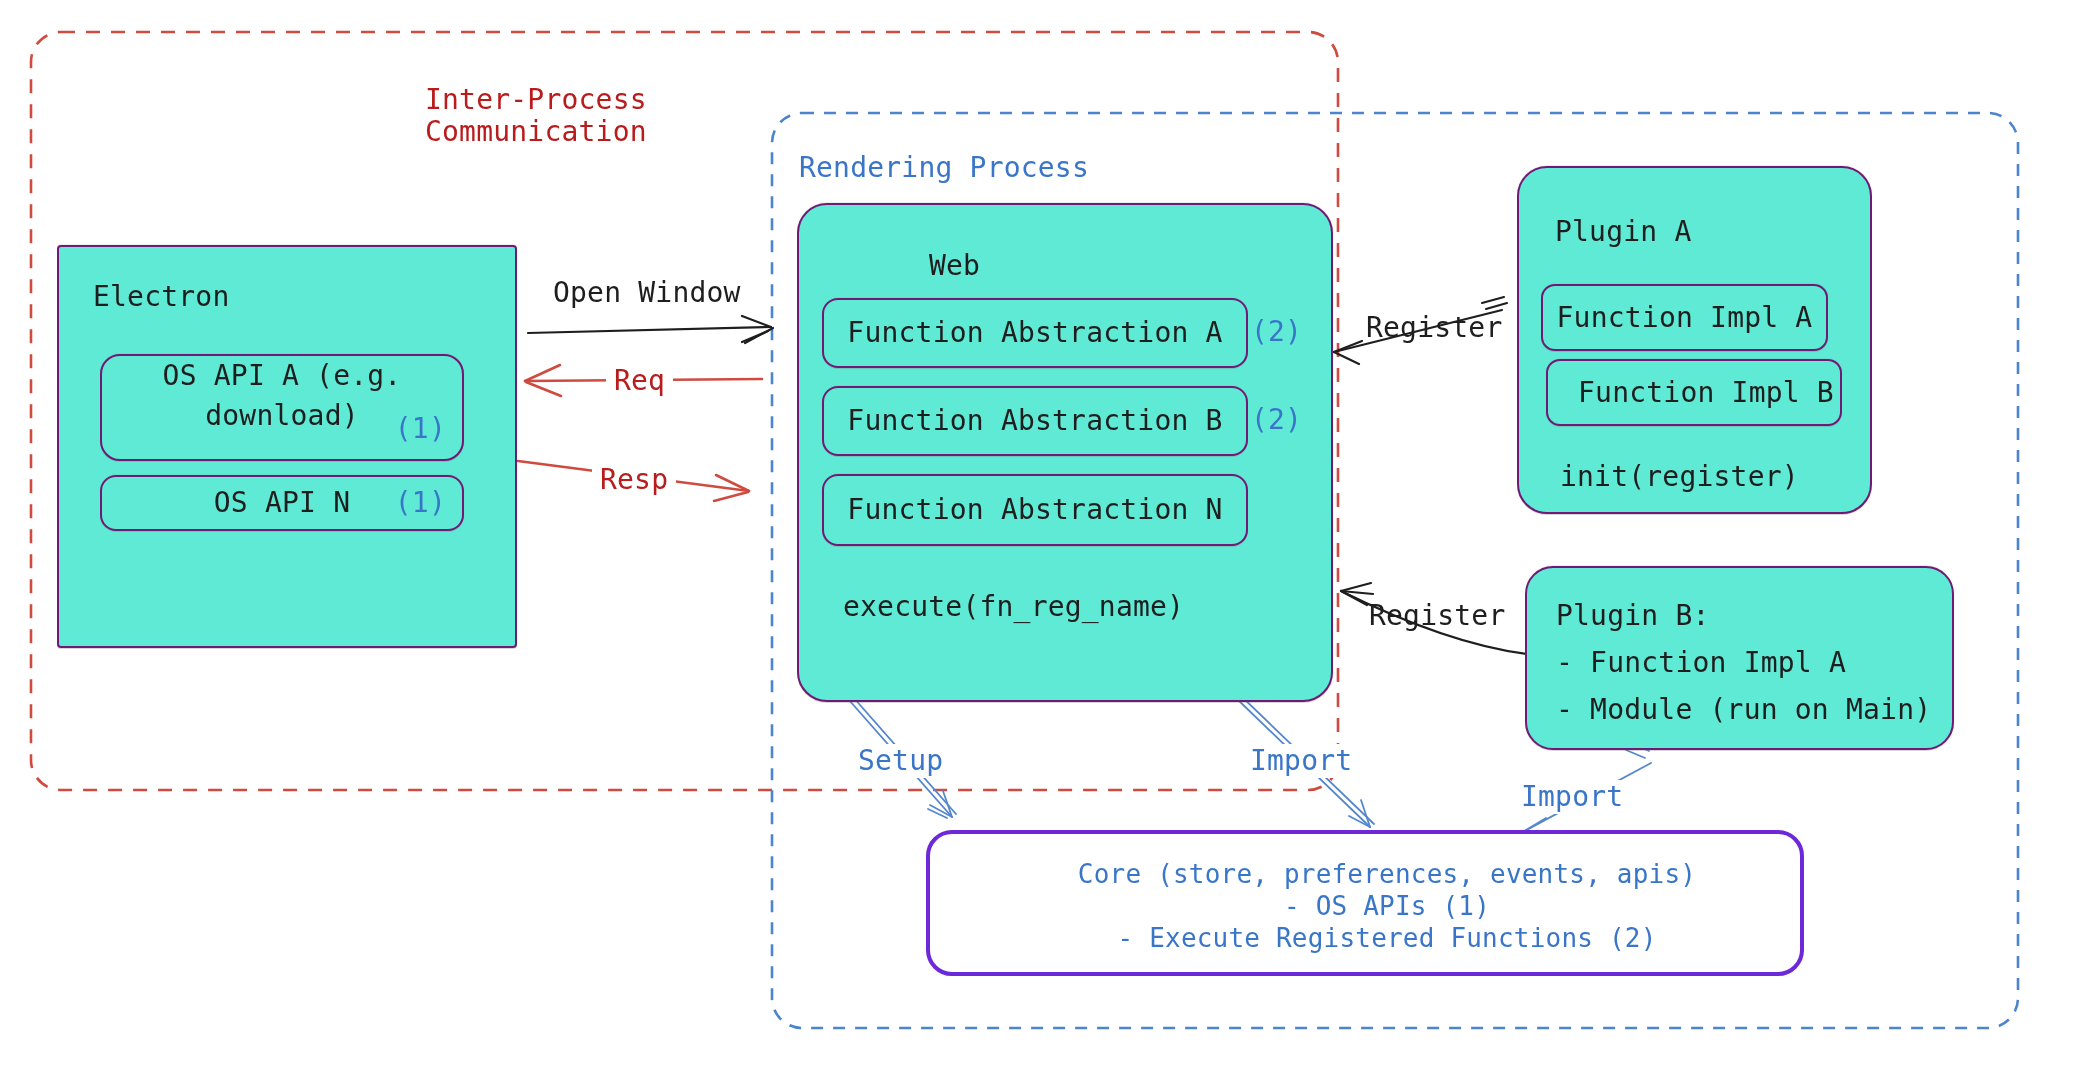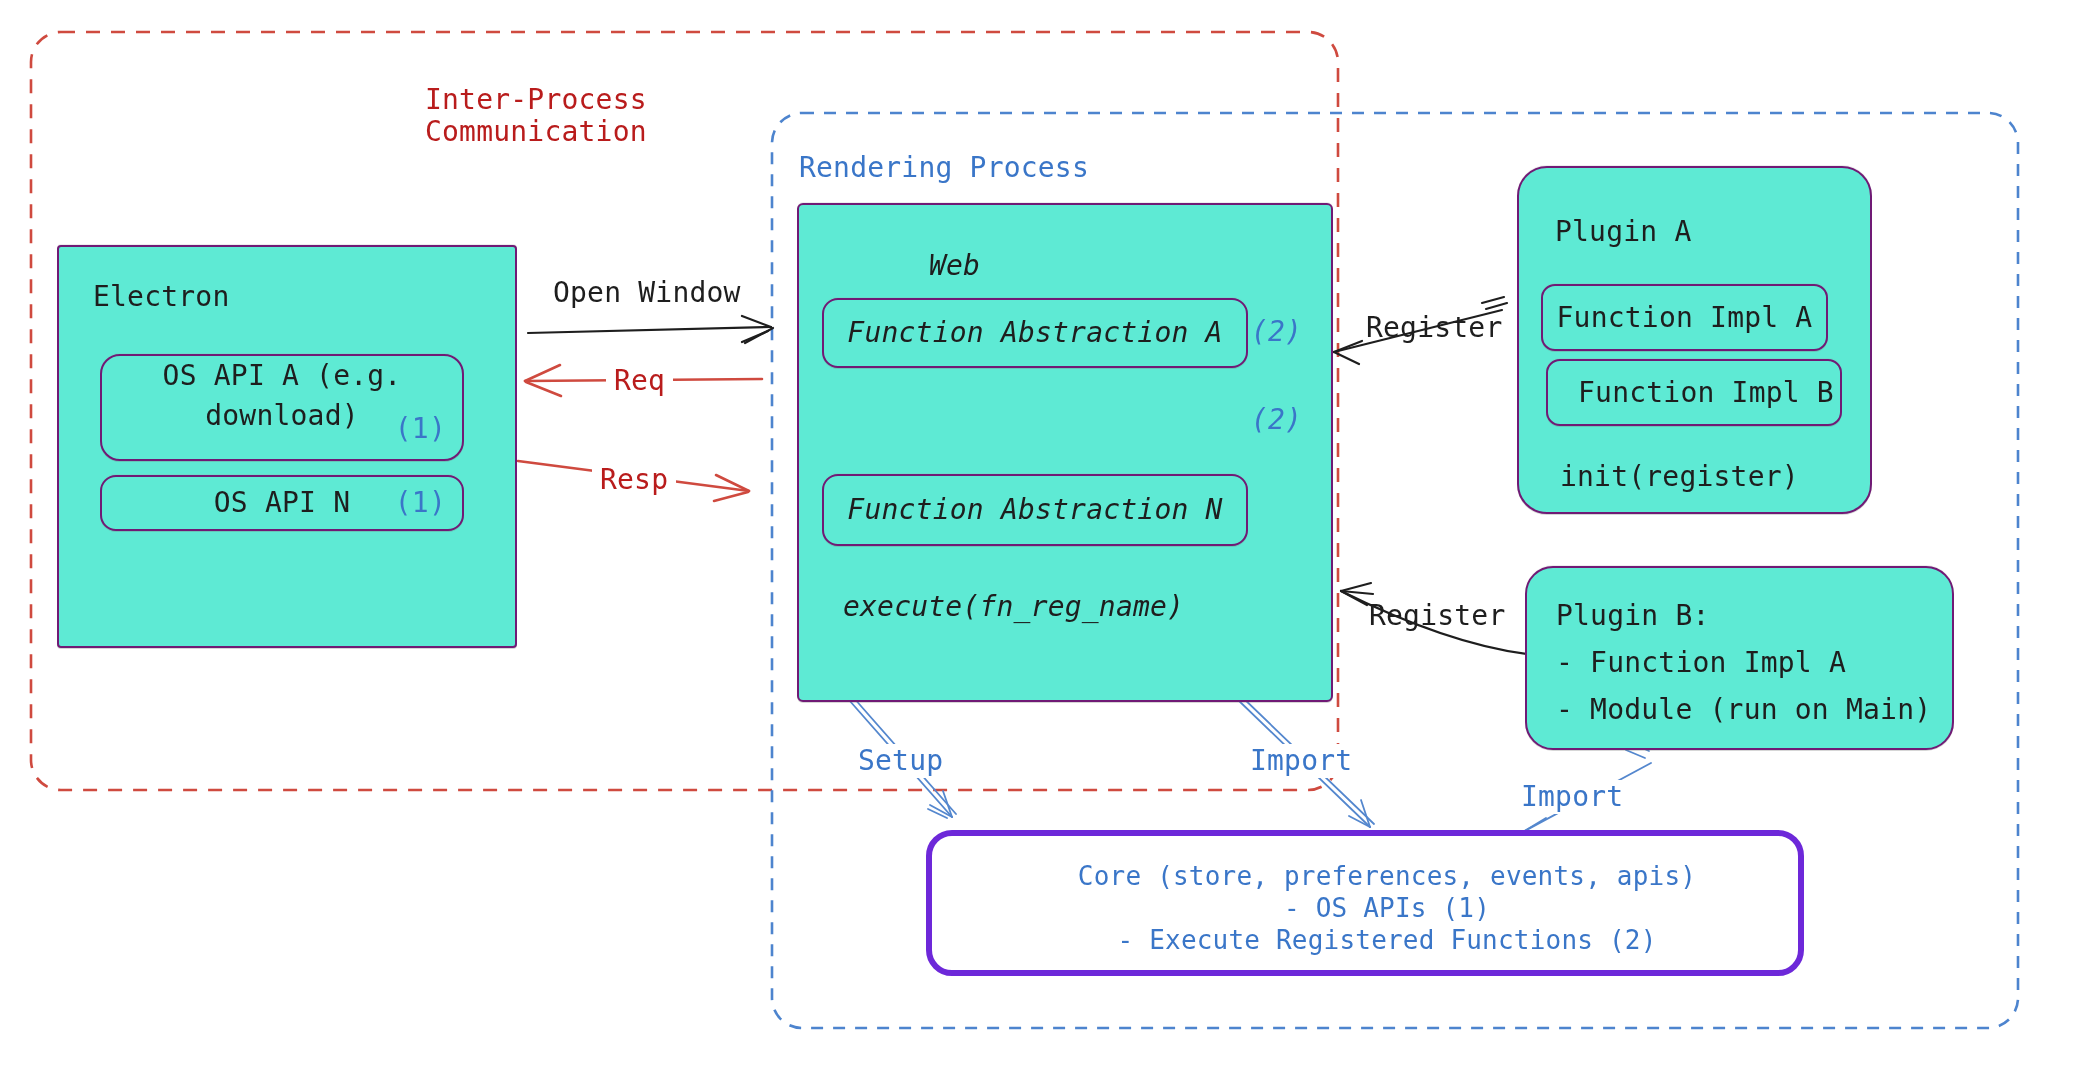--- a/index.html
+++ b/index.html
@@ -14,21 +14,21 @@
     position:absolute;background:#5eead4;border:2px solid #701a75;z-index:2;
     box-shadow:0 1px 0 rgba(120,120,120,.30), 0 -1px 0 rgba(160,160,160,.18);
   }
   .label{position:absolute;z-index:3;}
   .blue-text{color:#3a76c8;}
   .red-text{color:#b91c1c;}
   .on-line{background:#fff;padding:0 8px;}
   .centered{display:flex;align-items:center;justify-content:center;text-align:center;}
   .col-centered{display:flex;flex-direction:column;align-items:center;text-align:center;}
   .core-box{
-    position:absolute;background:#fff;border:6px solid #6d28d9;z-index:2;padding-left:44px;
+    position:absolute;background:#fff;border:4px solid #6d28d9;z-index:2;padding-left:44px;
   }
 </style>
 </head>
 <body>
 
 <div class="canvas">
 
   
   <svg class="layer" width="2074" height="1066" viewBox="0 0 2074 1066">
 
@@ -111,26 +111,27 @@
       <span class="abs blue-text" style="right:16px;bottom:10px;">(1)</span>
     </div>
 
     <div class="box centered" style="left:41px;top:228px;width:360px;height:52px;border-radius:16px;">
       <span>OS API N</span>
       <span class="abs blue-text" style="right:16px;top:9px;">(1)</span>
     </div>
   </div>
 
   
-  <div class="box" style="left:797px;top:203px;width:532px;height:495px;border-radius:6px;font-style:italic;">
+  <div class="box" style="left:797px;top:203px;width:532px;height:495px;border-radius:30px;">
     <div class="abs" style="left:130px;top:44px;">Web</div>
 
     <div class="box centered" style="left:23px;top:93px;width:422px;height:66px;border-radius:16px;">Function Abstraction A</div>
     <span class="abs blue-text" style="left:452px;top:110px;">(2)</span>
 
+    <div class="box centered" style="left:23px;top:181px;width:422px;height:66px;border-radius:16px;">Function Abstraction B</div>
     <span class="abs blue-text" style="left:452px;top:198px;">(2)</span>
 
     <div class="box centered" style="left:23px;top:269px;width:422px;height:68px;border-radius:16px;">Function Abstraction N</div>
 
     <div class="abs" style="left:44px;top:385px;">execute(fn_reg_name)</div>
   </div>
 
   
   <div class="box" style="left:1517px;top:166px;width:351px;height:344px;border-radius:30px;">
     <div class="abs" style="left:36px;top:47px;">Plugin A</div>

